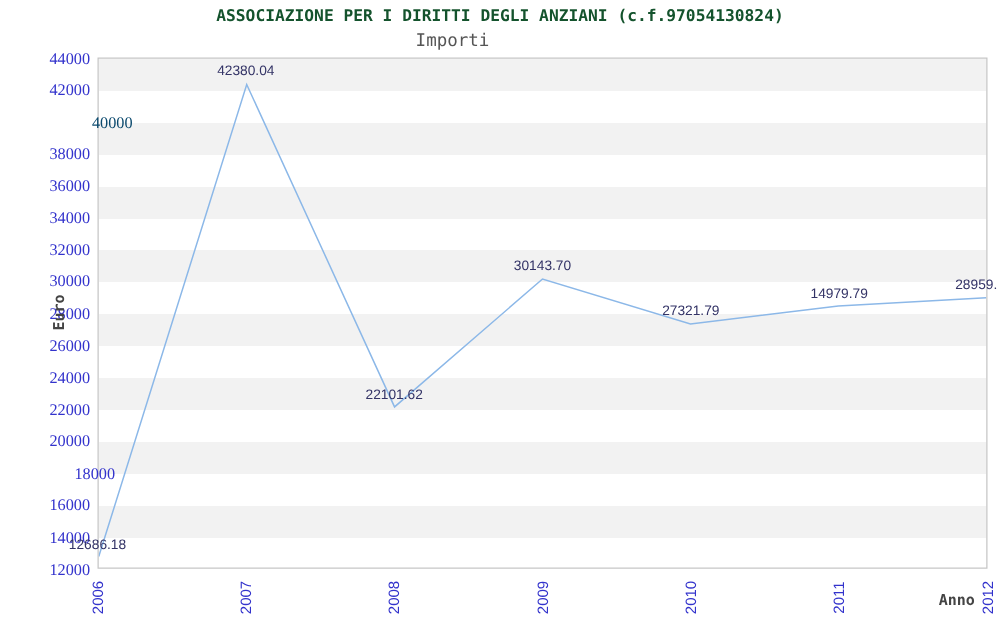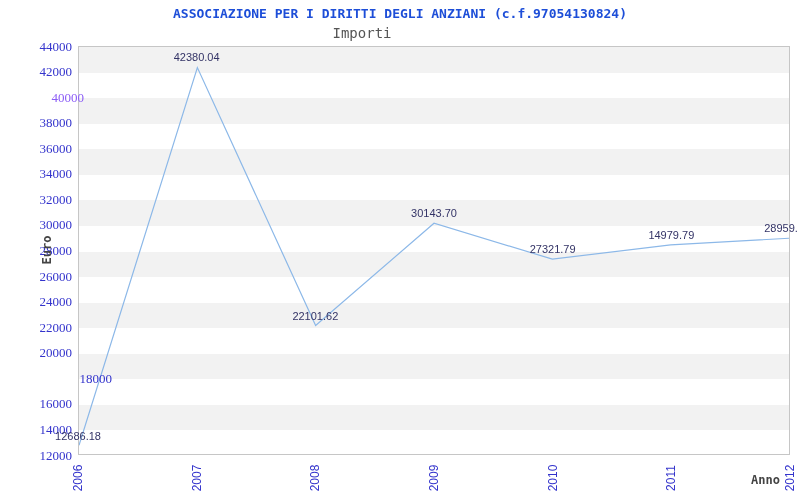--- a/index.html
+++ b/index.html
@@ -4,21 +4,21 @@
 <style>
   html,body{margin:0;padding:0;}
   body{
     width:800px;height:500px;overflow:hidden;position:relative;
     background:#ffffff;font-family:"Liberation Sans",sans-serif;
   }
   .chart{position:absolute;left:0;top:0;width:800px;height:500px;}
   .title{
     position:absolute;left:0;top:6px;width:800px;text-align:center;
     font-family:"DejaVu Sans Mono",monospace;font-weight:bold;font-size:13px;
-    color:#1d4ed8;letter-spacing:0px;white-space:nowrap;
+    color:#14532d;letter-spacing:0px;white-space:nowrap;
   }
   .subtitle{
     position:absolute;left:0;top:25px;width:724px;text-align:center;
     font-family:"DejaVu Sans Mono",monospace;font-size:14px;color:#555555;
   }
   .plot{
     position:absolute;left:78px;top:46px;width:712px;height:409px;
     box-sizing:border-box;border:1px solid #c6c6c6;
     background:repeating-linear-gradient(to bottom,
       #f2f2f2 0px,#f2f2f2 25.5625px,#ffffff 25.5625px,#ffffff 51.125px);
@@ -52,32 +52,32 @@
 
   <div class="plot">
     <svg viewBox="0 0 712 409" preserveAspectRatio="none">
       <polyline id="series-line" fill="none" stroke-width="1.2" points="0.0,400.2 118.7,20.7 237.3,279.9 356.0,177.1 474.7,213.2 593.3,198.8 712.0,192.2" stroke="#8cb8e8"></polyline>
     </svg>
   </div>
 
   <div id="yticks">
       <div class="ytick" style="right: 728px; top: 38.5px; color: rgb(51, 51, 204);">44000</div>
       <div class="ytick" style="right: 728px; top: 64.0625px; color: rgb(51, 51, 204);">42000</div>
-      <div class="ytick" style="right: 716px; top: 89.625px; color: #8b5cf6;">40000</div>
+      <div class="ytick" style="right: 694px; top: 89.625px; color: #0c4a6e;">40000</div>
       <div class="ytick" style="right: 728px; top: 115.188px; color: rgb(51, 51, 204);">38000</div>
       <div class="ytick" style="right: 728px; top: 140.75px; color: rgb(51, 51, 204);">36000</div>
       <div class="ytick" style="right: 728px; top: 166.312px; color: rgb(51, 51, 204);">34000</div>
       <div class="ytick" style="right: 728px; top: 191.875px; color: rgb(51, 51, 204);">32000</div>
       <div class="ytick" style="right: 728px; top: 217.438px; color: rgb(51, 51, 204);">30000</div>
       <div class="ytick" style="right: 728px; top: 243px; color: rgb(51, 51, 204);">28000</div>
       <div class="ytick" style="right: 728px; top: 268.562px; color: rgb(51, 51, 204);">26000</div>
       <div class="ytick" style="right: 728px; top: 294.125px; color: rgb(51, 51, 204);">24000</div>
       <div class="ytick" style="right: 728px; top: 319.688px; color: rgb(51, 51, 204); text-align: center;">22000</div>
       <div class="ytick" style="right: 728px; top: 345.25px; color: rgb(51, 51, 204);">20000</div>
-      <div class="ytick" style="right: 688px; top: 370.812px; color: rgb(51, 51, 204);">18000</div>
+      <div class="ytick" style="right: 708px; top: 370.812px; color: rgb(51, 51, 204);">18000</div>
       <div class="ytick" style="right: 728px; top: 396.375px; color: rgb(51, 51, 204);">16000</div>
       <div class="ytick" style="right: 728px; top: 421.938px; color: rgb(51, 51, 204);">14000</div>
       <div class="ytick" style="right: 728px; top: 447.5px; color: rgb(51, 51, 204);">12000</div>
     </div>
   <div id="xticks">
       <div class="xtick" style="left: 78px; top: 478px; color: rgb(51, 51, 204);">2006</div>
       <div class="xtick" style="left: 196.667px; top: 478px; color: rgb(51, 51, 204);">2007</div>
       <div class="xtick" style="left: 315.333px; top: 478px; color: rgb(51, 51, 204);">2008</div>
       <div class="xtick" style="left: 434px; top: 478px; color: rgb(51, 51, 204);">2009</div>
       <div class="xtick" style="left: 552.667px; top: 478px; color: rgb(51, 51, 204);">2010</div>

